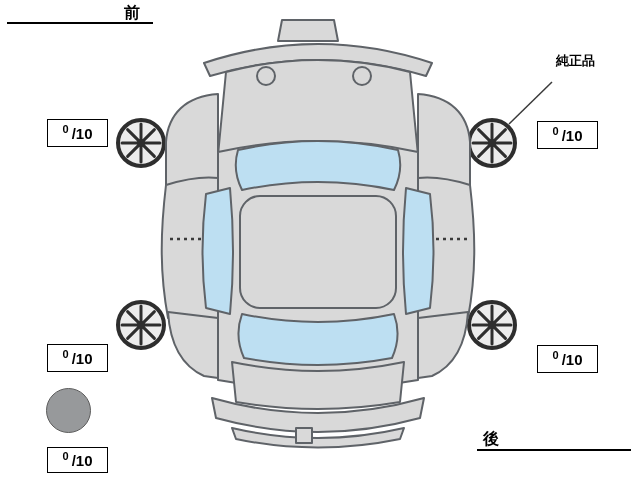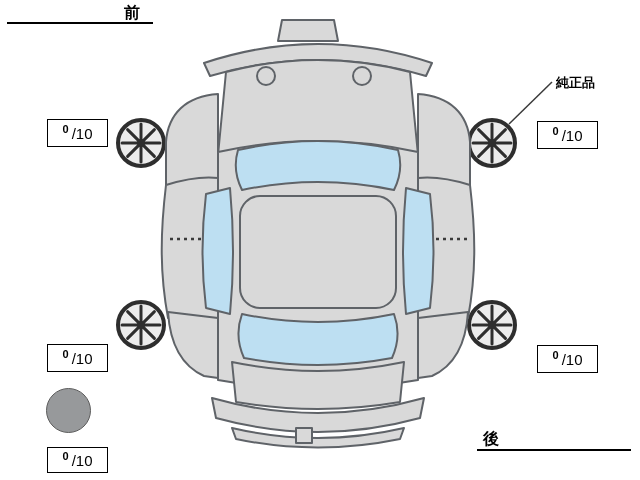--- a/index.html
+++ b/index.html
@@ -17,31 +17,31 @@
   .wheel-rim{ fill:#ececec; stroke:var(--wheel); stroke-width:4; }
   .wheel-spokes{ fill:none; stroke:var(--wheel); stroke-width:3; stroke-linecap:round; }
   .wheel-hub{ fill:var(--wheel); }
   .dash-line{ fill:none; stroke:#3a3a3a; stroke-width:2.5; stroke-dasharray:3 4; }
   .pointer-line{ stroke:#3a3a3a; stroke-width:1.5; }
 
   
   .txt{ position:absolute; color:var(--text); white-space:nowrap; }
   .front-label{ left:124px; top:3px;  font-size:16px; font-weight:bold; letter-spacing:1px; }
   .rear-label { left:483px; top:429px; font-size:16px; font-weight:bold; letter-spacing:1px; }
-  .genuine-label{ left:556px; top:74px; font-size:13px; font-weight:bold; }
+  .genuine-label{ left:556px; top:52px; font-size:13px; font-weight:bold; }
   .underline{ position:absolute; height:0; border-top:2px solid #000; }
   .front-underline{ left:7px;   top:22px;  width:146px; }
   .rear-underline { left:477px; top:449px; width:154px; }
 
   
   .score-box{ position:absolute; width:61px; height:28px; background:#fff;
               border:1.5px solid #000; display:flex; align-items:center;
               justify-content:center; gap:3px; }
   .score-num{ font-size:11px; font-weight:bold; transform:translateY(-4px); }
-  .score-den{ font-size:15px; font-weight:normal; }
+  .score-den{ font-size:15px; font-weight:bold; }
   .sb-fl{ left:47px;  top:119px; }
   .sb-fr{ left:537px; top:121px; }
   .sb-rl{ left:47px;  top:344px; }
   .sb-rr{ left:537px; top:345px; }
   .sb-sp{ left:47px;  top:447px; height:26px; }
 
   .spare-circle{ position:absolute; left:46px; top:388px; width:45px; height:45px;
                  border-radius:50%; background:var(--spare-tire-fill); border:1px solid #5c5c5c; }
 </style>
 </head>

